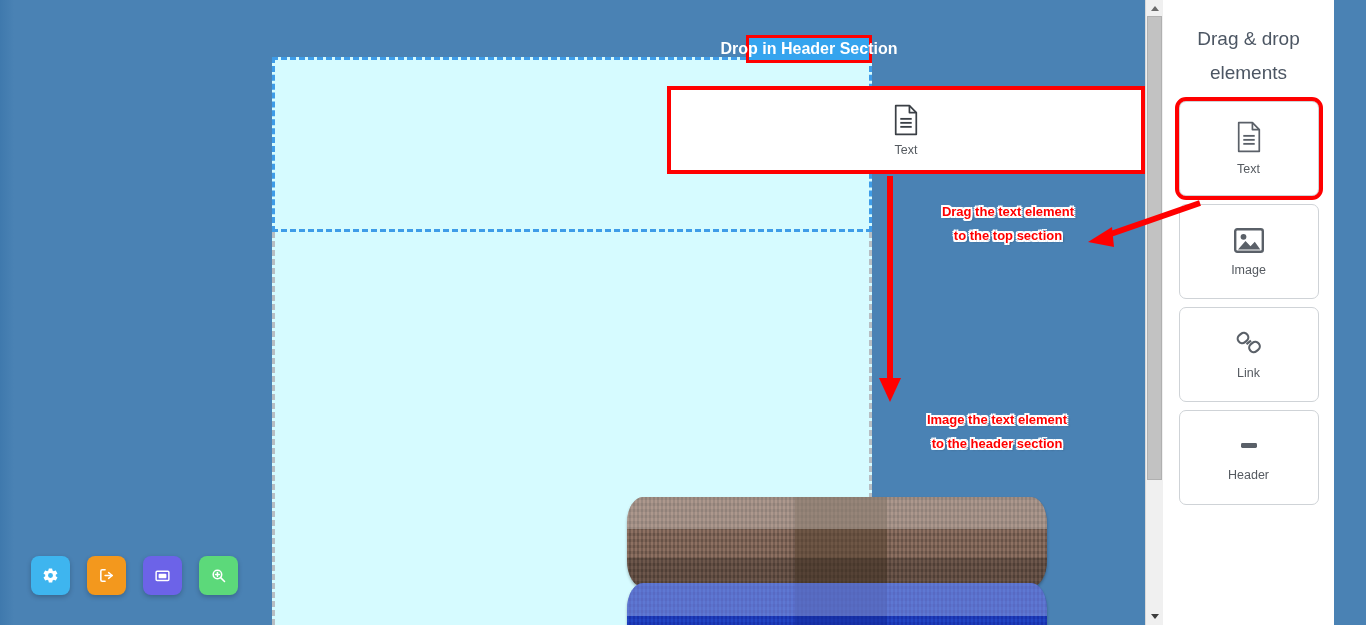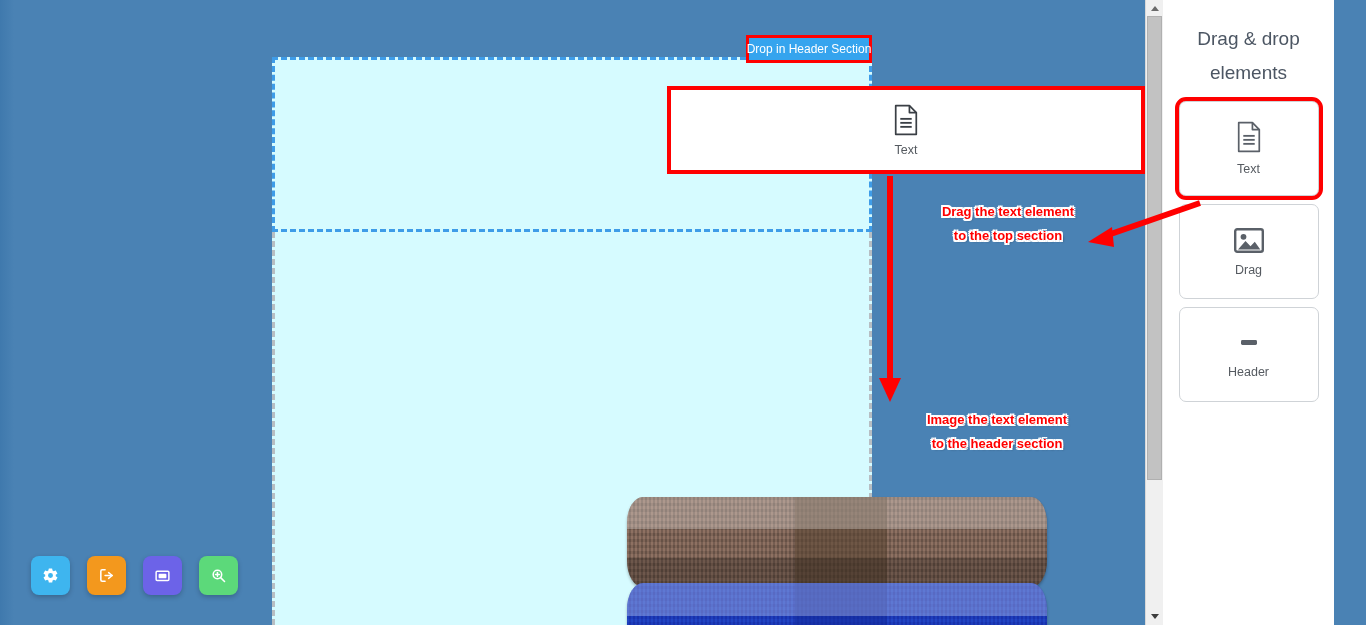--- a/index.html
+++ b/index.html
@@ -131,22 +131,22 @@
   .drop-label {
     position: absolute;
     left: 746px;
     top: 35px;
     width: 126px;
     height: 28px;
     background: #35a4ee;
     border: 3px solid #ff0000;
     box-sizing: border-box;
     color: #ffffff;
-    font-size: 12px;
-    font-weight: normal;
+    font-size: 16px;
+    font-weight: bold;
     display: flex;
     align-items: center;
     justify-content: center;
     z-index: 45;
     white-space: nowrap;
   }
 
   
   .annotation {
     position: absolute;
@@ -416,23 +416,33 @@
       </div>
 
       <div class="element-card">
         <span class="el-icon">
           <svg width="30" height="27" viewBox="0 0 30 27" fill="none">
             <rect x="1.2" y="2.2" width="27.6" height="22.6" rx="2" stroke="#5a6068" stroke-width="2.4" fill="#fff"></rect>
             <circle cx="9.5" cy="9.8" r="2.9" fill="#5a6068"></circle>
             <path d="M4 22.5l7.5-8.5 5 5.3 4.3-4.6 5.5 7.8z" fill="#5a6068"></path>
           </svg>
         </span>
-        <span class="el-label">Drag</span>
-      </div>
-
+        <span class="el-label">Image</span>
+      </div>
+
+      <div class="element-card">
+        <span class="el-icon">
+          <svg width="30" height="28" viewBox="0 0 30 28" fill="none" stroke="#5a6068" stroke-width="2.2">
+            <rect x="3.5" y="4.5" width="11" height="9" rx="4.5" transform="rotate(-38 9 9)"></rect>
+            <rect x="15" y="13.5" width="11" height="9" rx="4.5" transform="rotate(-38 20.5 18)"></rect>
+            <line x1="12.5" y1="15.2" x2="17" y2="11.6"></line>
+          </svg>
+        </span>
+        <span class="el-label">Link</span>
+      </div>
 
       <div class="element-card">
         <span class="el-icon">
           <svg width="30" height="26" viewBox="0 0 30 26">
             <rect x="7" y="10" width="16" height="5" rx="1.4" fill="#5a6068"></rect>
           </svg>
         </span>
         <span class="el-label">Header</span>
       </div>
 

